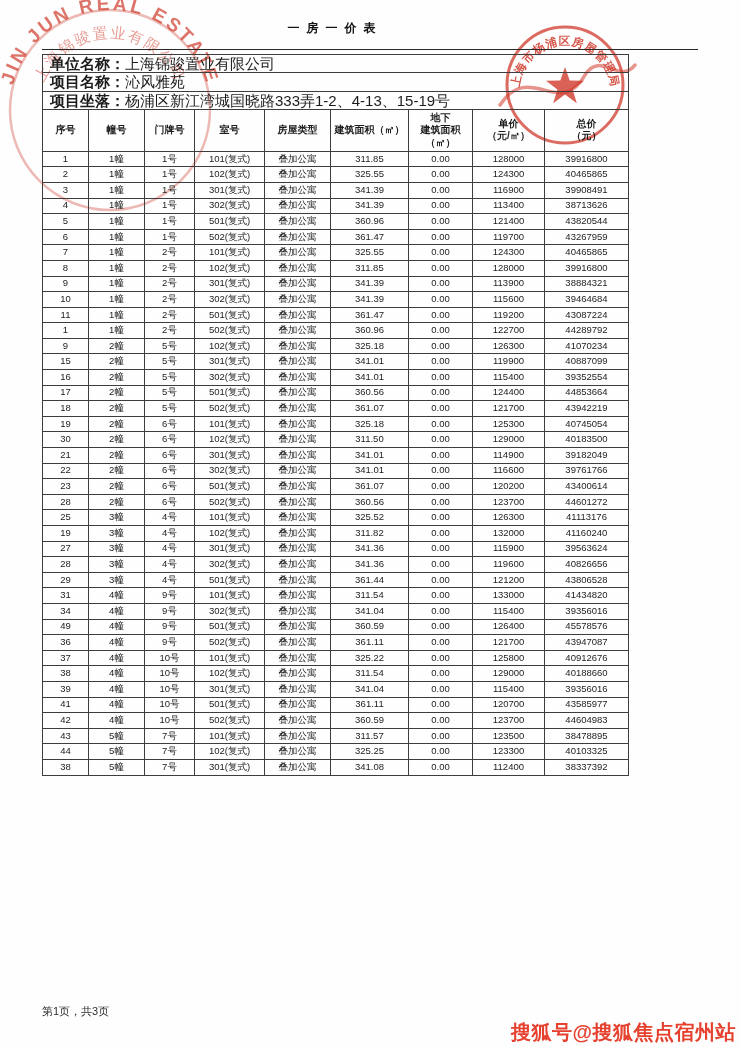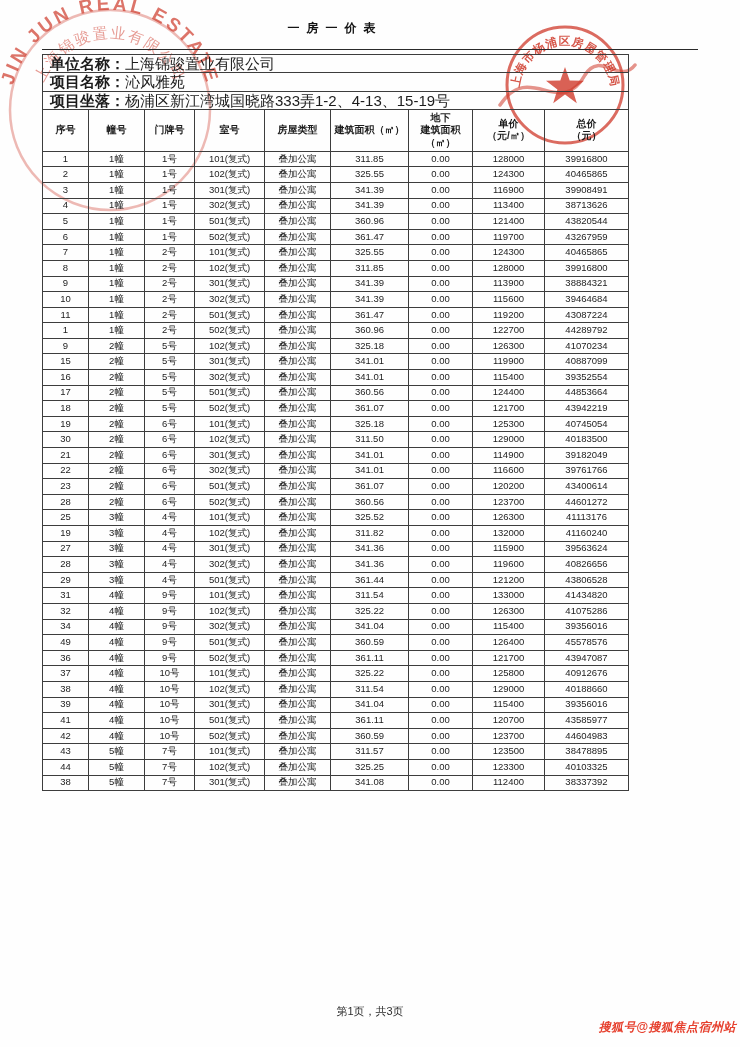--- a/index.html
+++ b/index.html
@@ -41,27 +41,26 @@
   }
   .info-label { font-weight:bold; }
   .info-value { font-weight:normal; }
   tr.header-row th {
     font-weight:bold; font-size:10px;
     height:42px; white-space:normal; line-height:1.25;
   }
 
   .page-footer {
     position:absolute; top:1004px; left:42px; width:656px;
-    text-align:center; font-size:11px; color:#2d2d2d;
+    font-size:11px; color:#2d2d2d;
   }
   .sohu-mark {
     position:absolute; top:1019px; right:4px;
-    color:#e6402e; font-size:12px; font-weight:bold;
+    color:#e6402e; font-size:20px; font-weight:bold;
     letter-spacing:0.5px;
-    font-style:italic;
   }
 
   .stamp { position:absolute; pointer-events:none; }
   .stamp-left { left:-20px; top:-20px; }
   .stamp-right { left:485px; top:5px; }
 </style>
 </head>
 <body>
 
 <div class="page">
@@ -448,31 +447,20 @@
           <td>4幢</td>
           <td>9号</td>
           <td>101(复式)</td>
           <td>叠加公寓</td>
           <td>311.54</td>
           <td>0.00</td>
           <td>133000</td>
           <td>41434820</td>
         </tr>
         <tr>
-          <td>32</td>
-          <td>4幢</td>
-          <td>9号</td>
-          <td>102(复式)</td>
-          <td>叠加公寓</td>
-          <td>325.22</td>
-          <td>0.00</td>
-          <td>126300</td>
-          <td>41075286</td>
-        </tr>
-        <tr>
           <td>34</td>
           <td>4幢</td>
           <td>9号</td>
           <td>302(复式)</td>
           <td>叠加公寓</td>
           <td>341.04</td>
           <td>0.00</td>
           <td>115400</td>
           <td>39356016</td>
         </tr>

